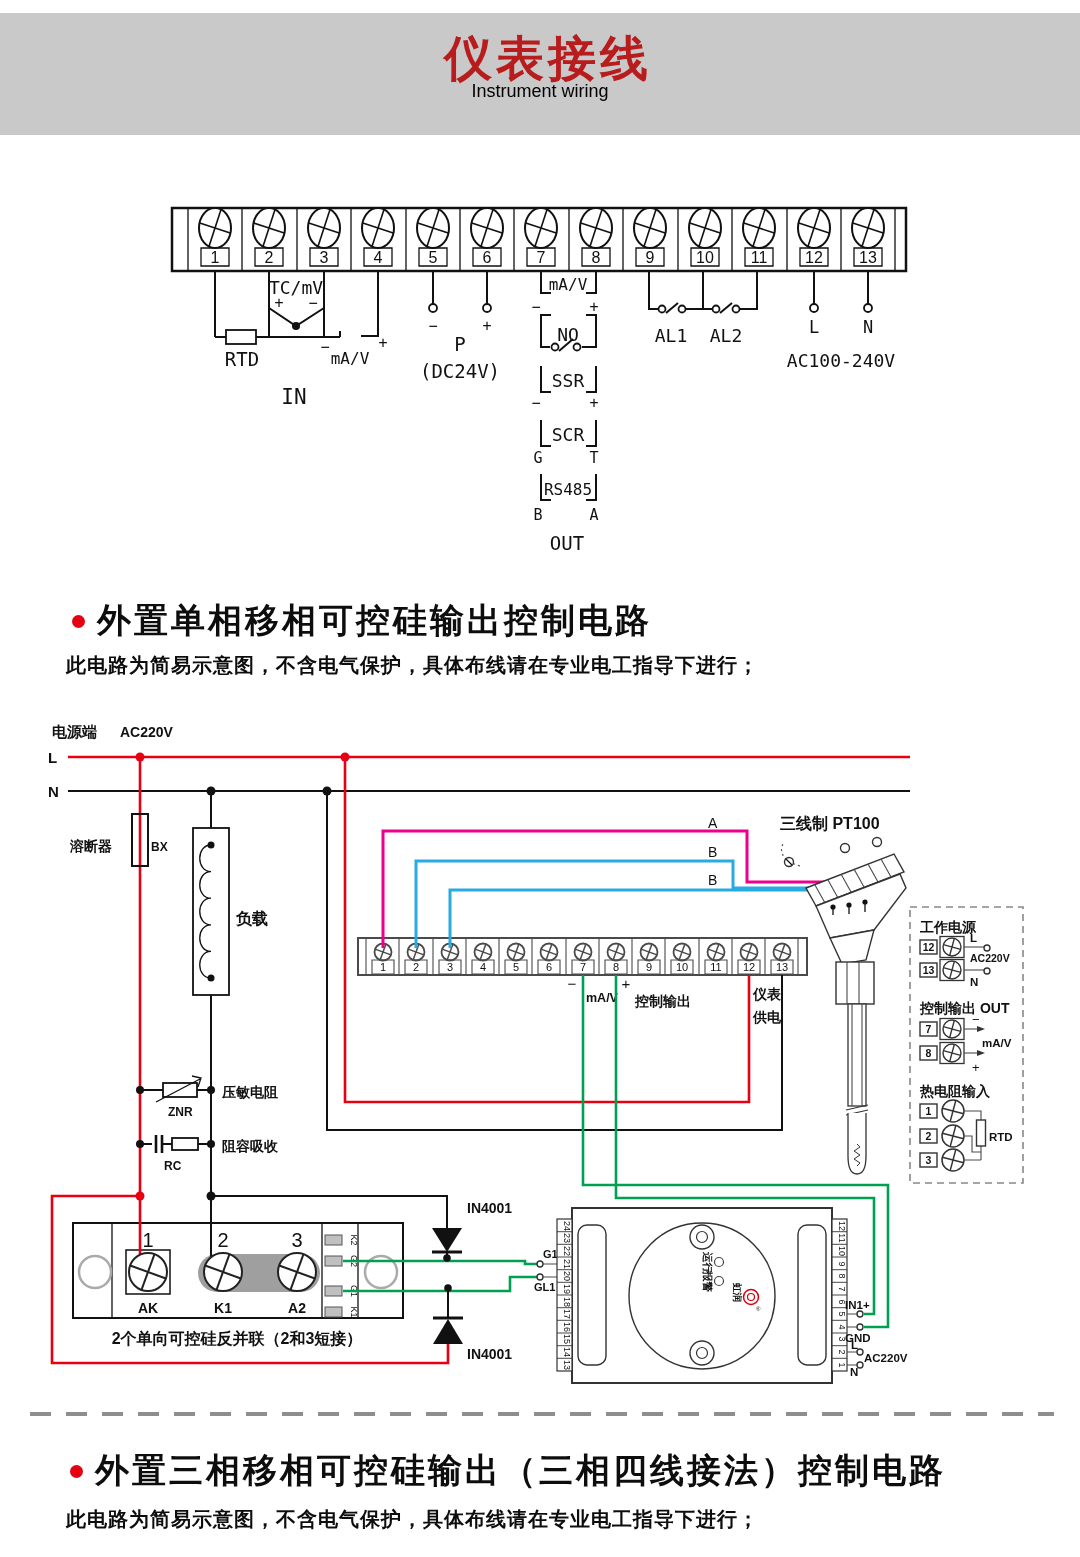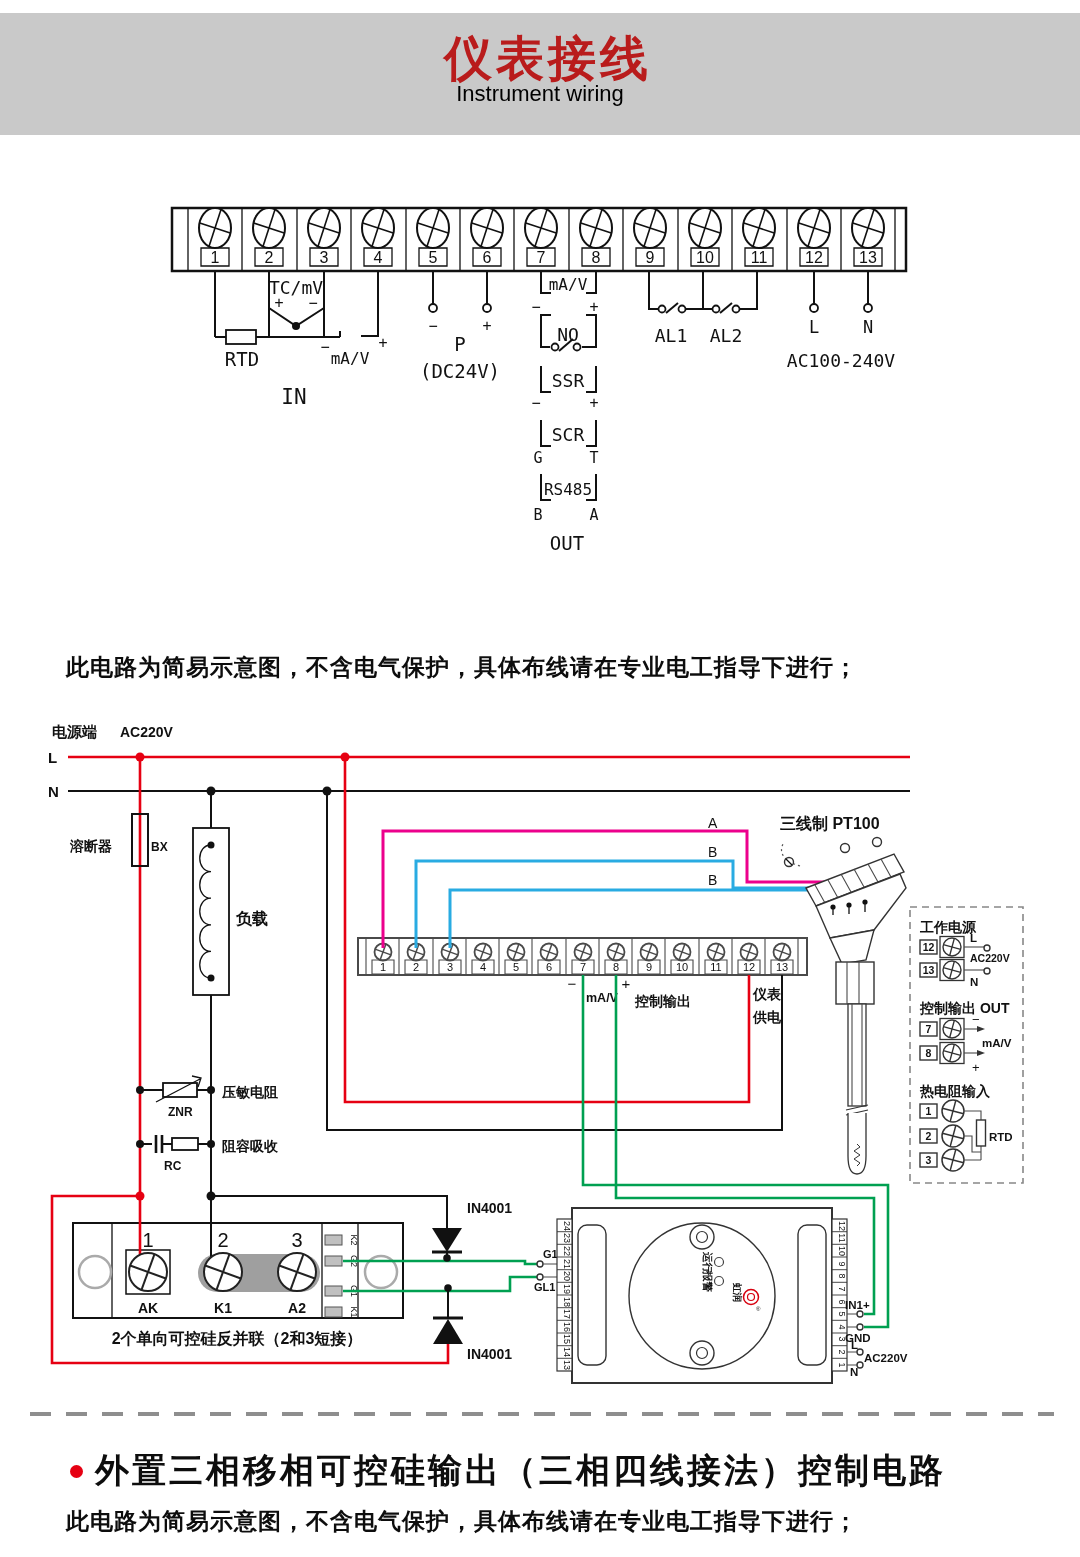--- a/index.html
+++ b/index.html
@@ -1,24 +1,24 @@
 <!DOCTYPE html>
 <html><head>
 <meta charset="utf-8">
 <style>
   html,body{margin:0;padding:0;background:#fff}
   .page{position:relative;width:1080px;height:1557px;background:#fff;overflow:hidden;
         font-family:"Liberation Sans",sans-serif;color:#1a1a1a}
   .banner{position:absolute;left:0;top:13px;width:1080px;height:122px;background:#c9c9c9;text-align:center}
   .banner h1{margin:14px 0 0 16px;font-size:48px;letter-spacing:4px;font-weight:bold;color:#b91c1c}
-  .banner .sub{margin-top:-10px;font-size:22px;color:#000}
+  .banner .sub{margin-top:-10px;font-size:18px;color:#000}
   .sec-title{position:absolute;display:flex;align-items:center;gap:12px}
   .bullet{width:13px;height:13px;border-radius:50%;background:#e60012;flex:0 0 auto}
   .sec-title .t{font-size:34px;font-weight:bold;letter-spacing:3px;color:#0d0d0d}
-  .sec-note{position:absolute;font-size:23px;font-weight:bold;letter-spacing:1px;color:#0d0d0d}
+  .sec-note{position:absolute;font-size:20px;font-weight:bold;letter-spacing:1px;color:#0d0d0d}
   .divider{position:absolute;left:30px;top:1412px;width:1024px;height:4px;
     background:repeating-linear-gradient(90deg,#8e8e8e 0 21px,transparent 21px 36px)}
   svg{position:absolute;left:0}
   svg text{font-family:"Liberation Sans",sans-serif;fill:#111}
   .mo{font-family:"DejaVu Sans Mono",monospace}
   .cj{font-weight:bold}
   .ln{stroke:#111;stroke-width:2;fill:none}
   .lt{stroke:#111;stroke-width:1.3;fill:none}
   .lgt{stroke:#4a4a4a;stroke-width:1.1;fill:none}
   .red{stroke:#e60012;stroke-width:2.6;fill:none}
@@ -179,20 +179,24 @@
     <g>
       <path class="ln" d="M814,271 V304 M868,271 V304"></path>
       <circle cx="814" cy="308" r="4" class="wf"></circle>
         <circle cx="868" cy="308" r="4" class="wf"></circle>
       <text x="814" y="333" class="mo mid" font-size="17">L</text>
       <text x="868" y="333" class="mo mid" font-size="17">N</text>
       <text x="841" y="367" class="mo mid" font-size="18">AC100-240V</text>
     </g>
   </svg>
 
+  <div class="sec-title" style="left:72px;top:598px">
+    <span class="bullet"></span>
+    <span class="t">外置单相移相可控硅输出控制电路</span>
+  </div>
   <div class="sec-note" style="left:66px;top:652px">此电路为简易示意图，不含电气保护，具体布线请在专业电工指导下进行；</div>
 
   <svg width="1080" height="710" viewBox="0 700 1080 710" style="top:700px">
 
     <g>
       <text x="52" y="737" class="cj" font-size="15">电源端</text>
       <text x="120" y="737" class="cj" font-size="14">AC220V</text>
       <text x="48" y="763" class="cj" font-size="15" fill="#e60012">L</text>
       <text x="48" y="797" class="cj" font-size="15">N</text>
       <path class="red" d="M68,757 H910"></path>

